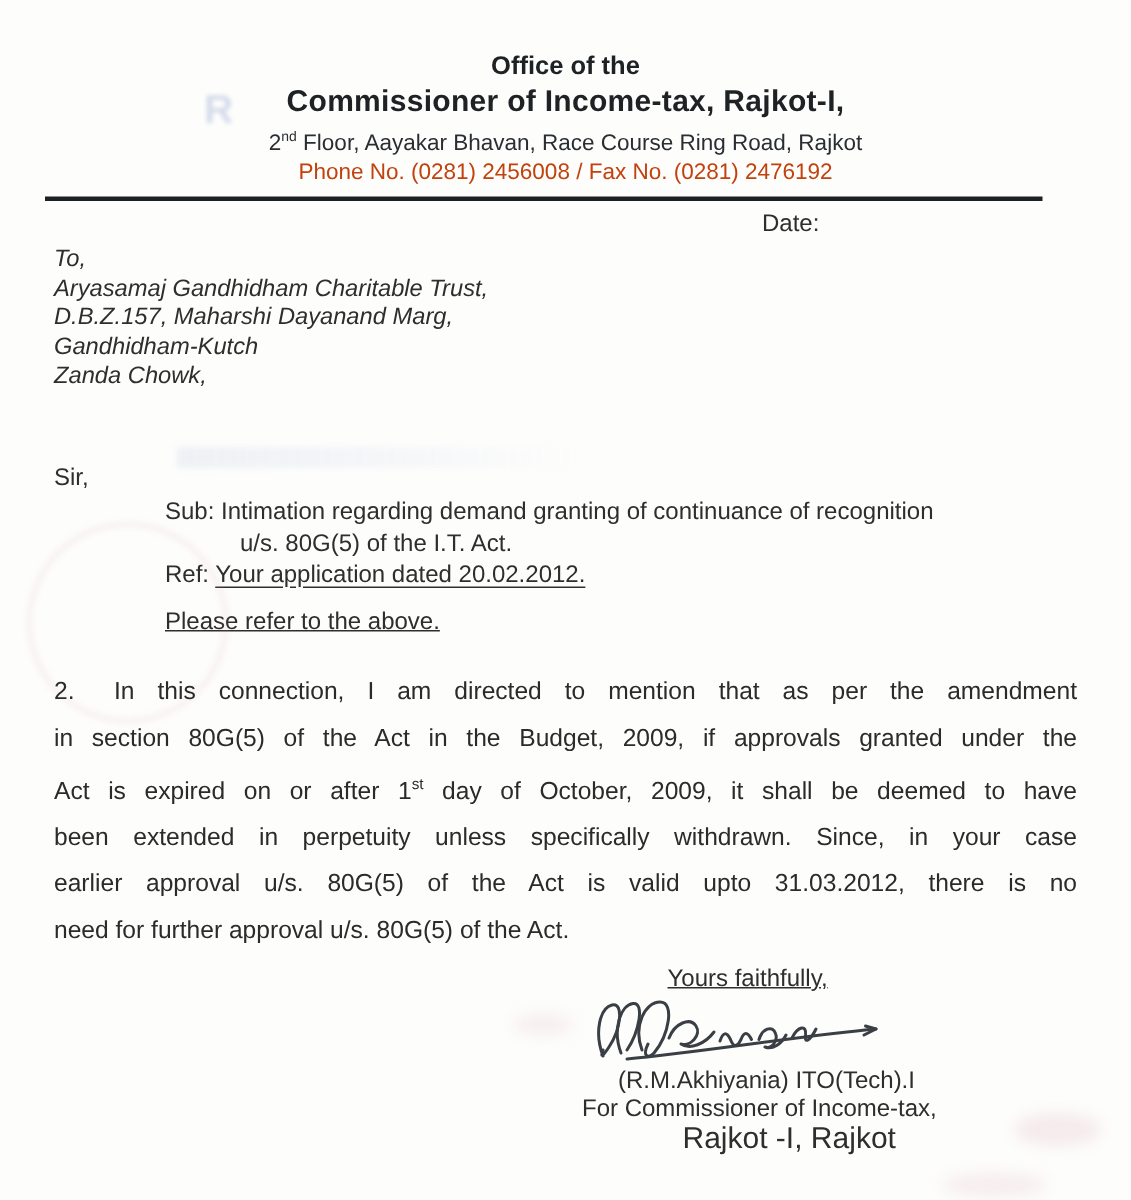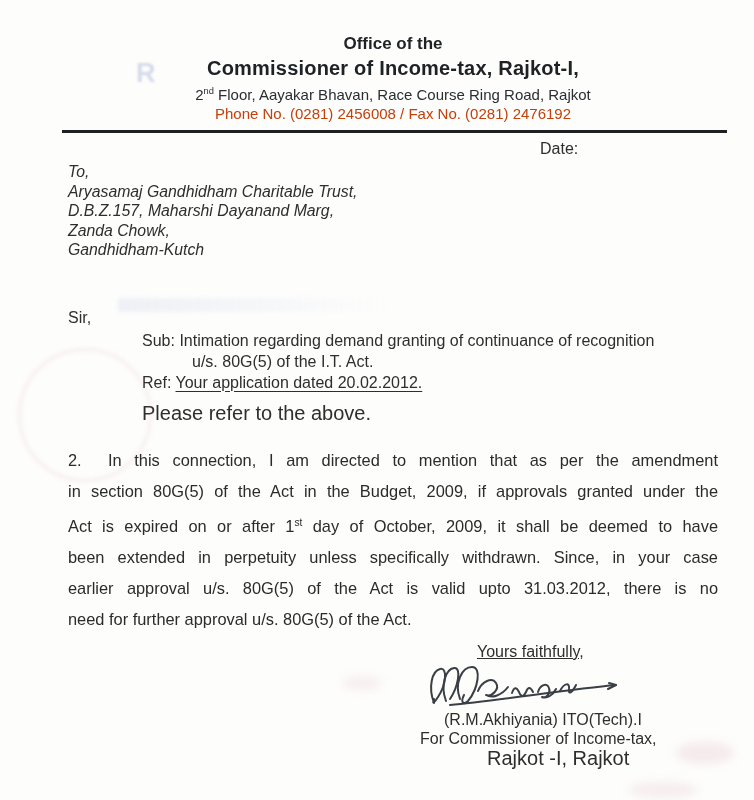--- a/index.html
+++ b/index.html
@@ -6,21 +6,20 @@
   .page {
     position: relative;
     width: 754px;
     height: 800px;
     margin: 0 auto;
     background: #fdfdfc;
     overflow: hidden;
     font-family: "Liberation Sans", "DejaVu Sans", sans-serif;
     color: #2e2e2e;
     box-sizing: border-box;
-    padding-left: 32px;
   }
 
   
   .letterhead { text-align: center; padding-top: 33px; }
   .office-line   { font-size: 17px; font-weight: 700; line-height: 22px; color: #1e2225; }
   .org-line      { font-size: 20px; font-weight: 700; line-height: 27px; color: #1e2225; letter-spacing: 0.2px; }
   .address-line  { font-size: 15px; line-height: 19px; color: #2a2e32; }
   .phone-line    { font-size: 15px; line-height: 19px; color: #c2410c; }
   sup { font-size: 0.62em; }
 
@@ -41,21 +40,21 @@
 
   
   .recipient { margin: 29px 0 0 36px; font-size: 15.8px; line-height: 19.5px; font-style: italic; }
 
   
   .salutation { margin: 47px 0 0 36px; font-size: 16px; line-height: 21px; }
   .sub-block { margin: 2px 0 0 110px; font-size: 16px; line-height: 21px; }
   .sub-wrap { padding-left: 50px; }
   .ref-underline { text-decoration: underline; text-underline-offset: 3px; }
 
-  .opening { margin: 10px 0 0 110px; font-size: 20px; line-height: 21px; }
+  .opening { margin: 10px 0 0 110px; font-size: 16px; line-height: 21px; text-decoration: underline; }
 
   
   .body-para { margin: 21px 36px 0 36px; font-size: 16.4px; line-height: 31px; color: #2b2b2b; }
   .body-line { text-align: justify; text-align-last: justify; }
   .body-line.last { text-align-last: left; }
   .body-line.first { position: relative; padding-left: 40px; }
   .para-num { position: absolute; left: 0; top: 0; }
 
   
   .valediction { margin: 7px 0 0 445px; font-size: 16px; line-height: 20px; text-decoration: underline; }
@@ -116,22 +115,22 @@
   <div class="rule"></div>
 
   <div class="ref-row">
     <span class="date-label">Date:</span>
   </div>
 
   <div class="recipient">
     <div>To,</div>
     <div>Aryasamaj Gandhidham Charitable Trust,</div>
     <div>D.B.Z.157, Maharshi Dayanand Marg,</div>
+    <div>Gandhidham-Kutch</div>
     <div>Zanda Chowk,</div>
-    <div>Gandhidham-Kutch</div>
   </div>
 
   <div class="salutation">Sir,</div>
 
   <div class="sub-block">
     <div>
       <span>Sub:</span>
       <span>Intimation regarding demand granting of continuance of recognition</span>
     </div>
     <div class="sub-wrap">u/s. 80G(5) of the I.T. Act.</div>

